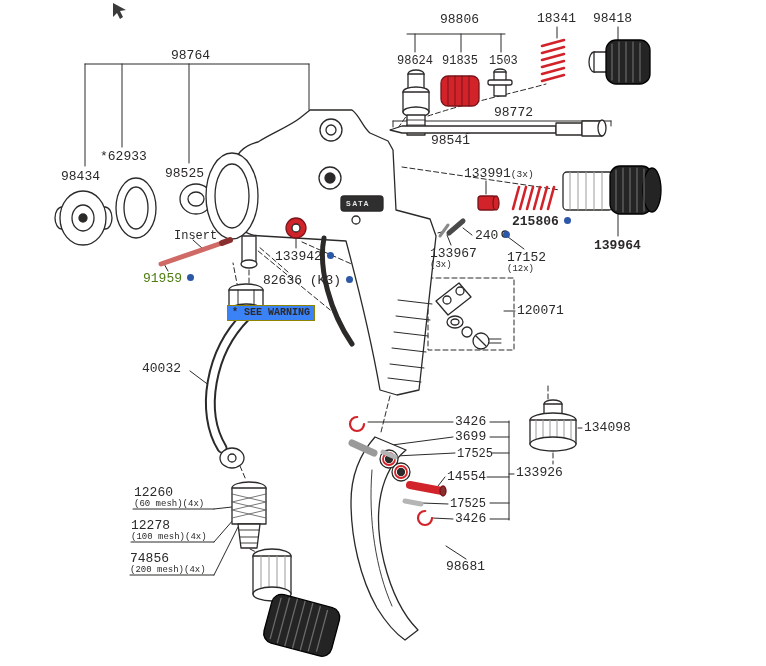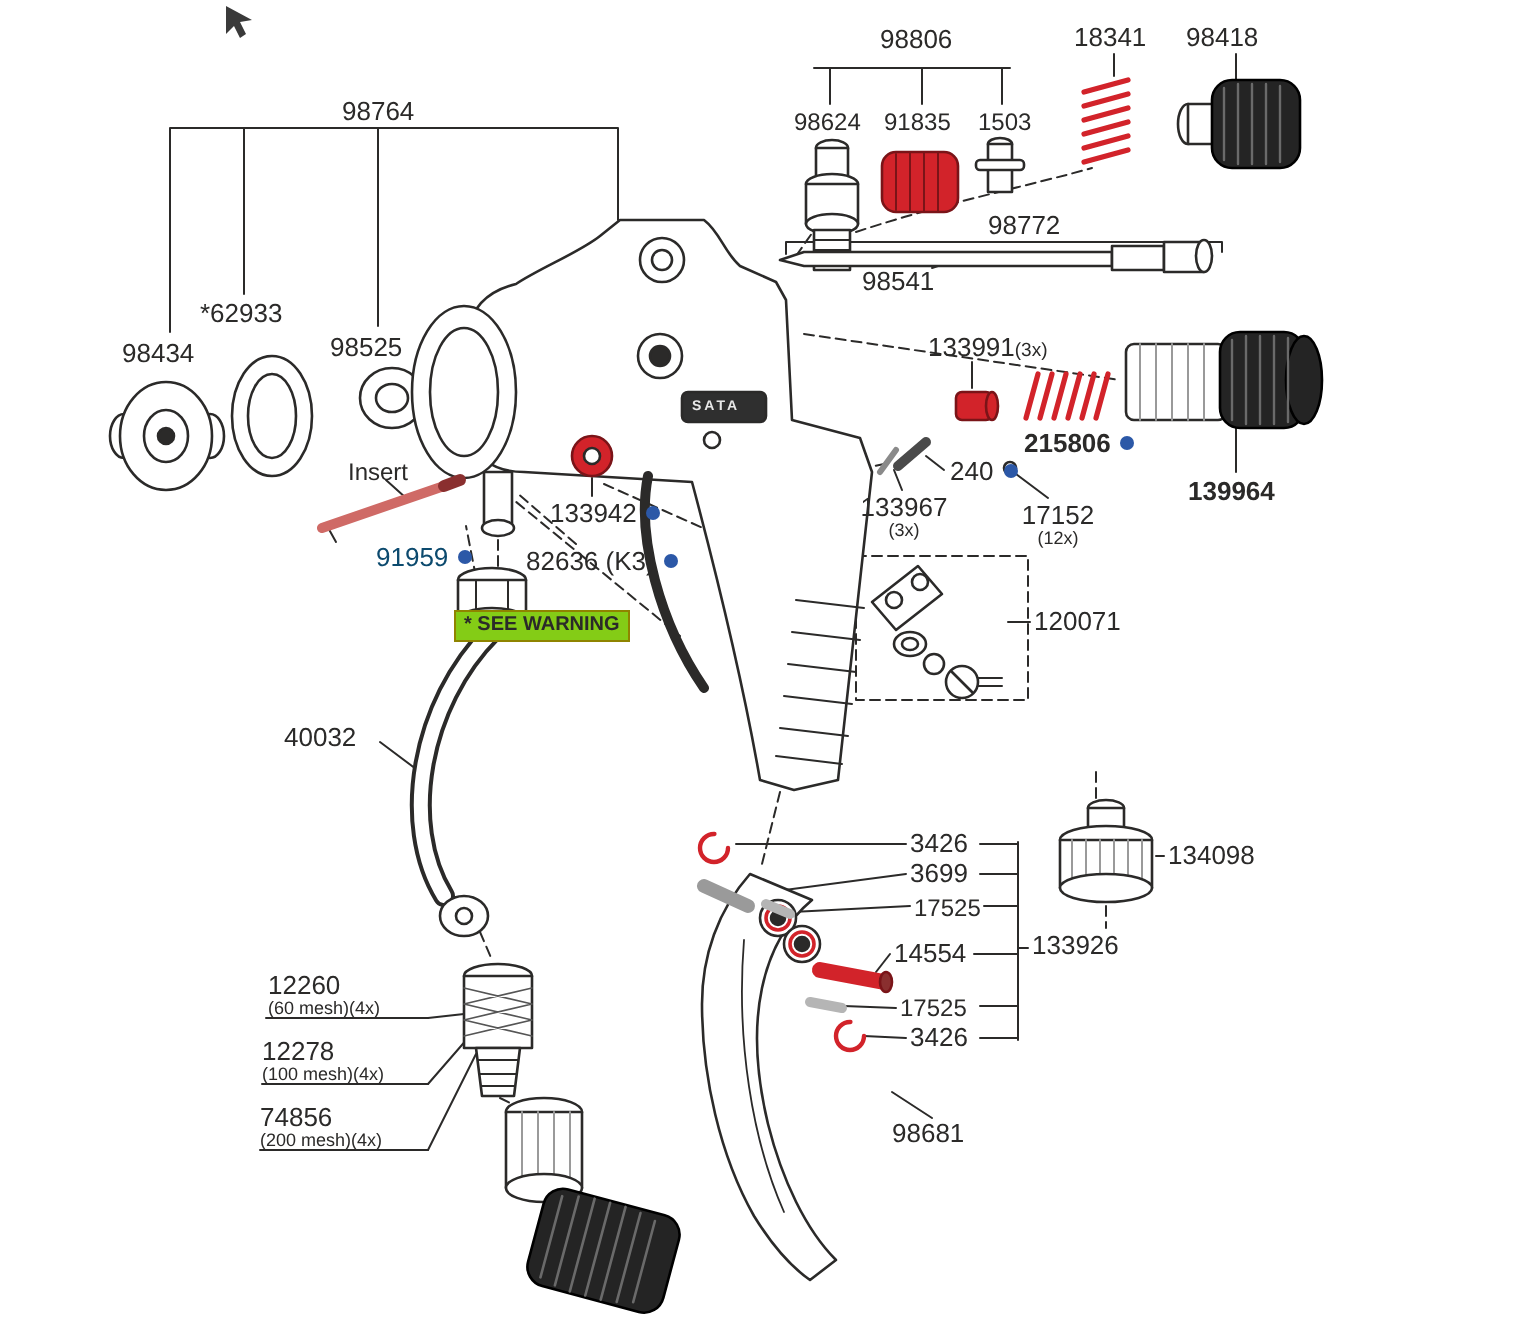--- a/index.html
+++ b/index.html
@@ -3,33 +3,33 @@
 <meta charset="utf-8">
 <style>
   * { box-sizing: border-box; }
   html, body { margin: 0; padding: 0; background: #ffffff; }
   .stage {
     position: relative; width: 766px; height: 666px; overflow: hidden;
     background: #ffffff; color: #2b2a29;
     font-family: "Liberation Sans", "DejaVu Sans", sans-serif;
   }
   .stage svg.artwork { position: absolute; left: 0; top: 0; }
-  .lbl { position: absolute; font-size: 13px; line-height: 1.1; white-space: nowrap; }
+  .lbl { position: absolute; font-size: 13px; line-height: 1.1; white-space: nowrap; font-family: Liberation Mono, monospace; }
   .sm  { font-size: 12px; }
   .b   { font-weight: bold; }
-  .red { color: #0c4a6e; margin-left: 45px; }
-  .ctr { text-align: center; white-space: normal; }
+  .red { color: #4d7c0f; }
+  .ctr { text-align: left; white-space: normal; }
   .sub { display: block; font-size: 9px; line-height: 1.1; }
   .isub { font-size: 9.5px; }
   .dot {
     display: inline-block; width: 7px; height: 7px; border-radius: 50%;
     background: #2c58a7; margin-left: 5px; vertical-align: 1px;
   }
   .warning {
-    background: #84cc16; border: 1px solid #8f8400;
+    background: #3b82f6; border: 1px solid #8f8400;
     padding: 1px 4px 2px 4px; font-size: 10px; font-weight: bold;
   }
   .badge-text {
     position: absolute; font-size: 7px; font-weight: bold; color: #e8e8e8;
     letter-spacing: 1.5px;
   }
 </style>
 </head>
 <body>
 

